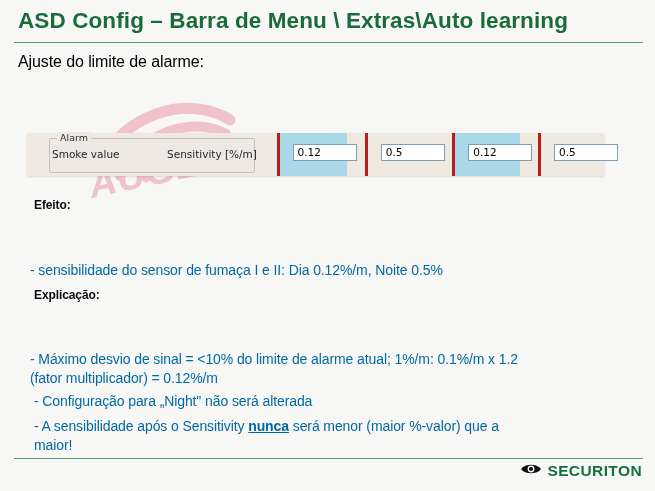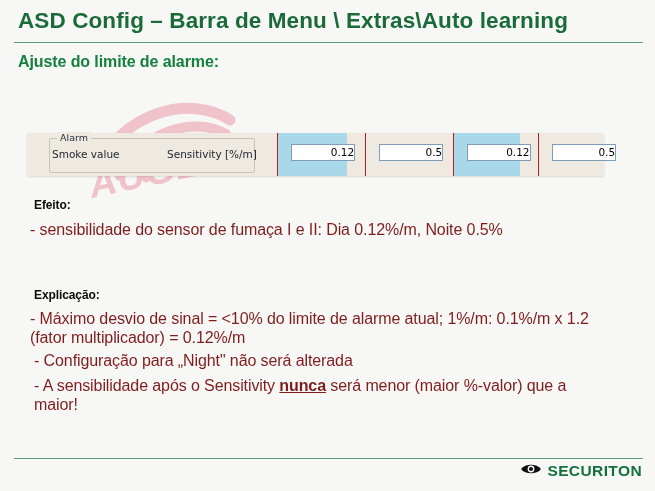--- a/index.html
+++ b/index.html
@@ -48,23 +48,23 @@
     top: 42px;
     width: 629px;
     height: 1px;
     background: #5a9e77;
     z-index: 3;
   }
   #subtitle {
     position: absolute;
     left: 18px;
     top: 53px;
-    color: #15803d;
+    color: #000000;
     font-size: 16px;
-    font-weight: bold;
+    font-weight: normal;
     letter-spacing: -0.1px;
     z-index: 3;
   }
 
   
   #widget {
     position: absolute;
     left: 27px;
     top: 133px;
     width: 577px;
@@ -75,21 +75,21 @@
     background: #efe9e0;
   }
   .wcol {
     position: relative;
     height: 100%;
     box-sizing: border-box;
     margin-left: 18px;
   }
   .wcol.beige { background: #efeae1; }
   .wcol.blue  { background: #a9d8e8; }
-  .wcol.sep   { border-left: 1px solid #b91c1c; text-align: right; }
+  .wcol.sep   { border-left: 3px solid #b91c1c; }
 
   #groupbox {
     position: absolute;
     left: 4px;
     top: 5px;
     right: 4px;
     bottom: 3px;
     border: 1px solid #c9c2b6;
     border-radius: 2px;
     background: transparent;
@@ -137,24 +137,25 @@
     color: #111111;
     font-family: "Liberation Sans", sans-serif;
   }
   .head {
     font-size: 12px;
     font-weight: bold;
     color: #0d0d0d;
     letter-spacing: -0.1px;
   }
   .para {
-    font-size: 16px;
-    color: #7f1d1d;
+    font-size: 14px;
+    color: #0369a1;
     line-height: 18.5px;
     letter-spacing: -0.1px;
+    margin-top: 40px;
   }
   #efeito-head    { left: 34px; top: 198px; }
   #efeito-b1      { left: 30px; top: 221px; width: 580px; }
   #efeito-b1 .ind { display: block; padding-left: 18px; text-indent: -18px; }
   #efeito-b1 .cont{ display: block; padding-left: 18px; }
 
   #expl-head  { left: 34px; top: 288px; }
   #expl-b1    { left: 30px; top: 310px; width: 600px; }
   #expl-b1 .ind { display: block; padding-left: 16px; text-indent: -16px; }
   #expl-b1 .cont{ display: block; padding-left: 0px; }

